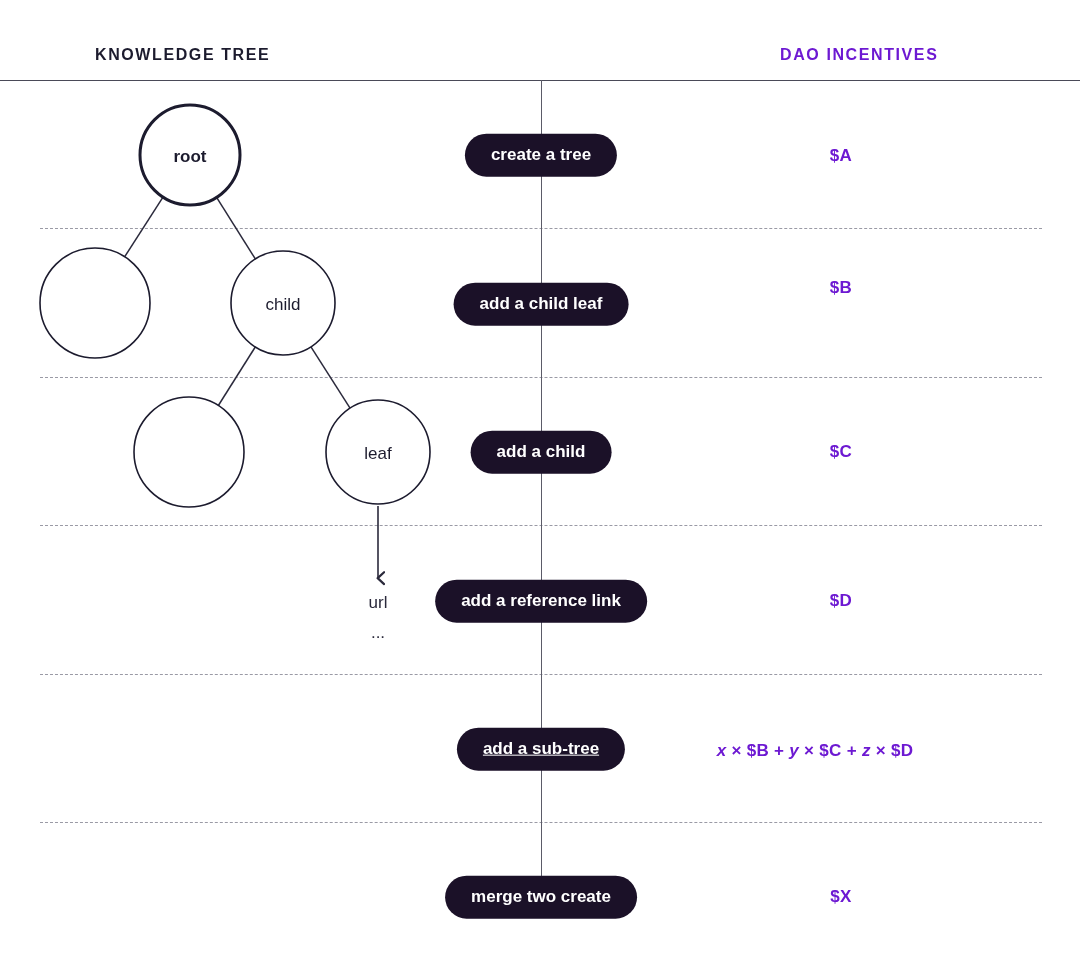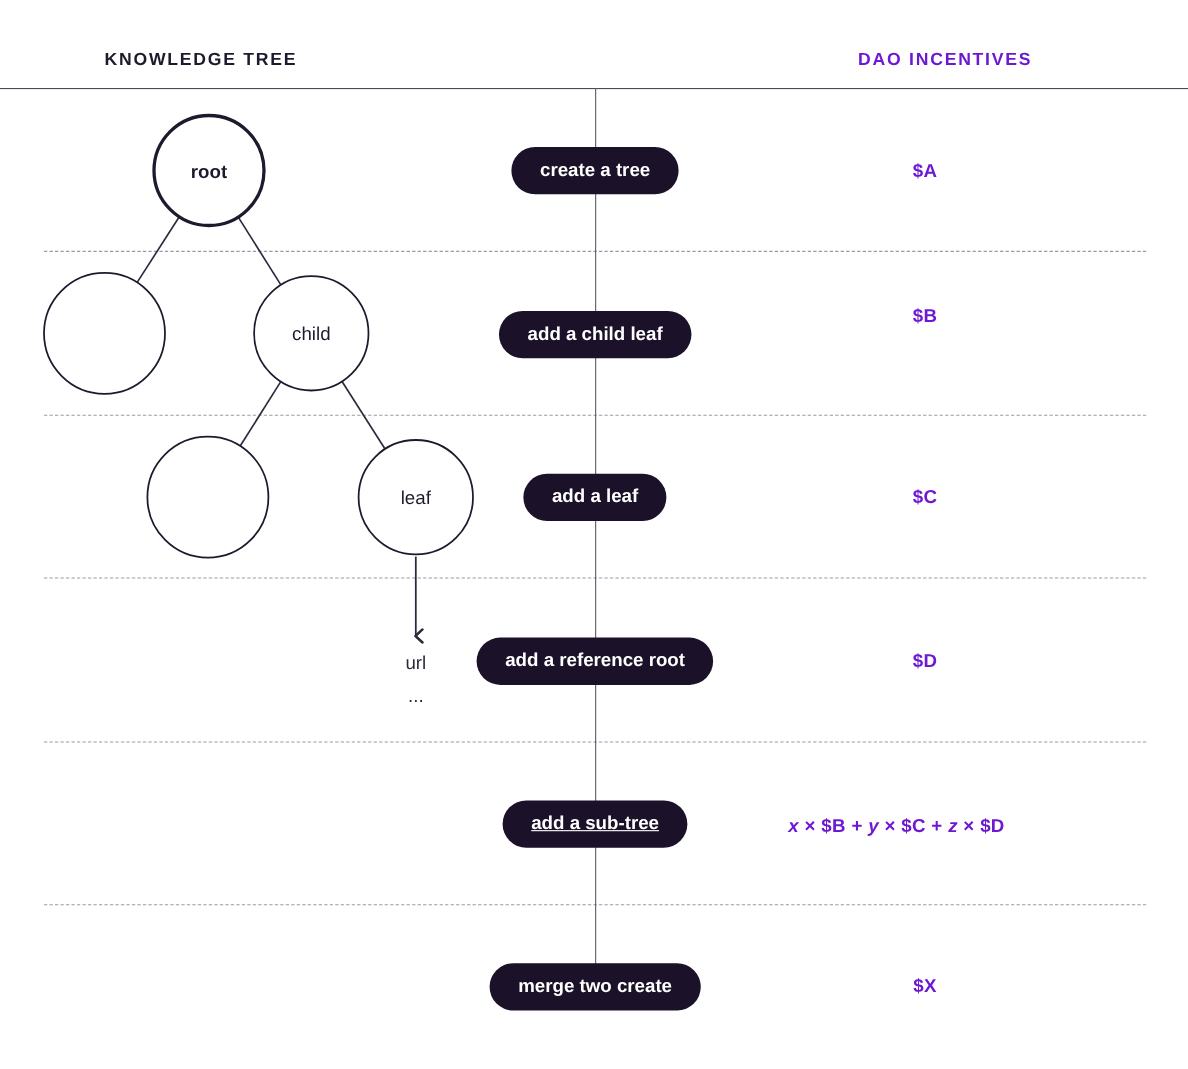--- a/index.html
+++ b/index.html
@@ -174,23 +174,23 @@
     <line id="reference-arrow" x1="378" y1="506" x2="378" y2="578" stroke="#2b2a3c" stroke-width="1.6" marker-end="url(#arrowhead)"></line>
     <text id="reference-url" class="ref-text" x="378" y="608">url</text>
     <text id="reference-ellipsis" class="ref-text" x="378" y="638">...</text>
   </svg>
 
   <div id="rows-layer">
       <div class="action-pill" style="left: 541px; top: 155px;">create a tree</div>
       <div class="incentive" style="left: 841px; top: 156px;">$A</div>
       <div class="action-pill" style="left: 541px; top: 304px;">add a child leaf</div>
       <div class="incentive" style="left: 841px; top: 288px;">$B</div>
-      <div class="action-pill" style="left: 541px; top: 452px;">add a leaf</div>
+      <div class="action-pill" style="left: 541px; top: 452px;">add a child</div>
       <div class="incentive" style="left: 841px; top: 452px;">$C</div>
-      <div class="action-pill" style="left: 541px; top: 601px;">add a reference root</div>
+      <div class="action-pill" style="left: 541px; top: 601px;">add a reference link</div>
       <div class="incentive" style="left: 841px; top: 601px;">$D</div>
       <div class="action-pill" style="left: 541px; top: 749px; text-decoration: underline;">add a sub-tree</div>
       <div class="incentive" style="left: 815px; top: 751px;"><span class="var">x</span><span> × $B + </span><span class="var">y</span><span> × $C + </span><span class="var">z</span><span> × $D</span></div>
       <div class="action-pill" style="left: 541px; top: 897px;">merge two create</div>
       <div class="incentive" style="left: 841px; top: 897px;">$X</div>
     </div>
 
 </div>
 
 </body></html>

